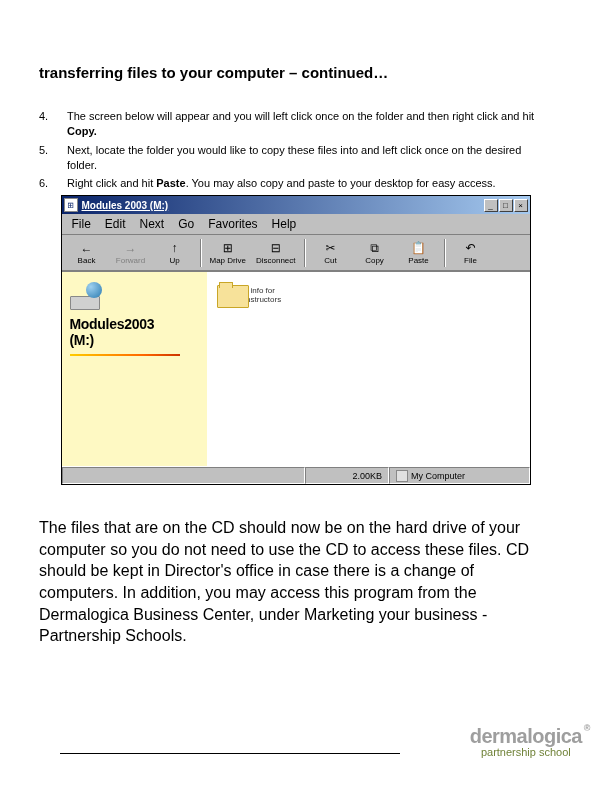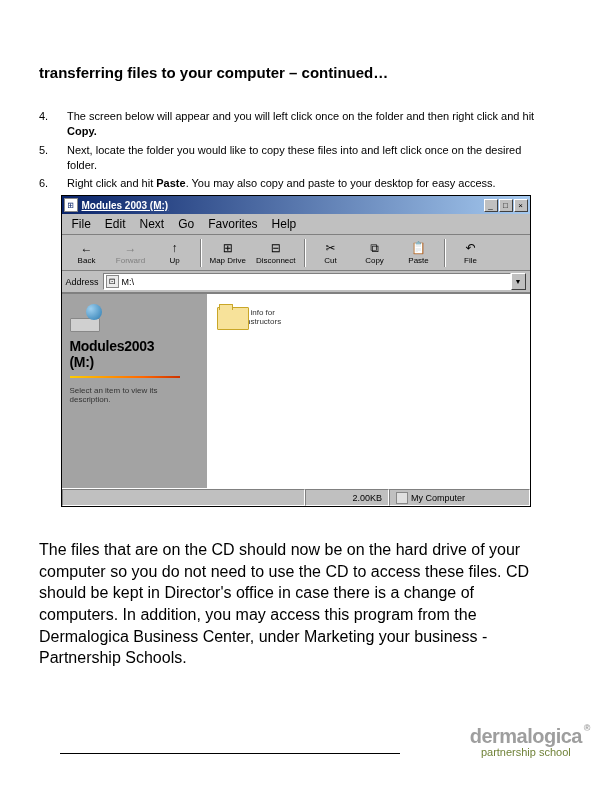--- a/index.html
+++ b/index.html
@@ -135,21 +135,21 @@
   .addrbar .dd{width:15px;height:17px;background:#c0c0c0;border-top:1px solid #fff;border-left:1px solid #fff;border-right:1px solid #404040;border-bottom:1px solid #404040;display:flex;align-items:center;justify-content:center;font-size:7px;}
 
   .content {
     display:flex;
     height: 195px;
     background:#fff;
     border-top:1px solid #808080;
   }
   .leftpane {
     width: 145px;
-    background:#a3a3a3;
+    background:#fef9c3;
     padding:10px 8px;
     border-right: none;
   }
   .drvicon {
     width:34px;height:28px;
     margin-bottom:6px;
     position:relative;
   }
   .drvicon .disk{
     width:30px;height:14px;background:#d0d0d0;border:1px solid #888;position:absolute;bottom:0;left:0;border-radius:1px;
@@ -287,40 +287,31 @@
       <div class="tbtn">
           <span class="ticon2">📋</span>
           <span>Paste</span>
         </div>
       <div class="tsep"></div>
       <div class="tbtn">
           <span class="ticon2">↶</span>
           <span>File</span>
         </div>
     </div>
-    <div class="addrbar">
-      <span class="lbl">Address</span>
-      <div class="combo">
-        <span class="cicon">⊡</span>
-        <span>M:\</span>
-      </div>
-      <span class="dd">▼</span>
-    </div>
     <div class="content">
       <div class="leftpane">
         <div class="drvicon">
           <div class="disk"></div>
             <div class="globe"></div>
         </div>
         <div class="drvtitle">
           <span>Modules2003</span><br>
           <span>(M:)</span>
         </div>
         <div class="divline"></div>
-        <div class="desc">Select an item to view its description.</div>
       </div>
       <div class="rightpane">
         <div class="folder">
           <div class="foldericon"></div>
           <div class="foldlbl">info for instructors</div>
         </div>
       </div>
     </div>
     <div class="statusbar">
       <div class="cell a"></div>

